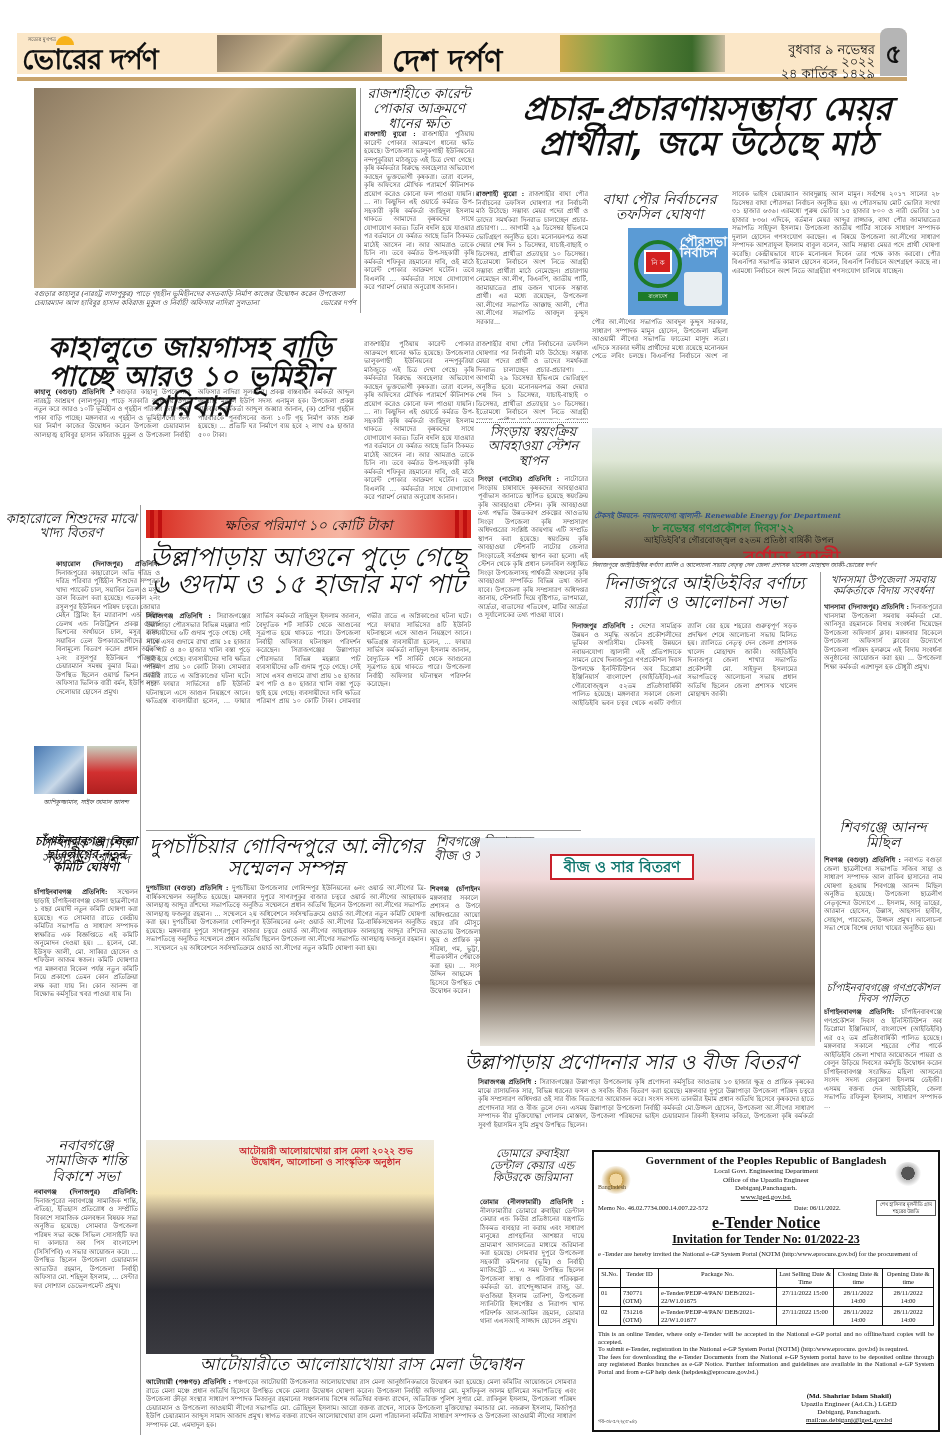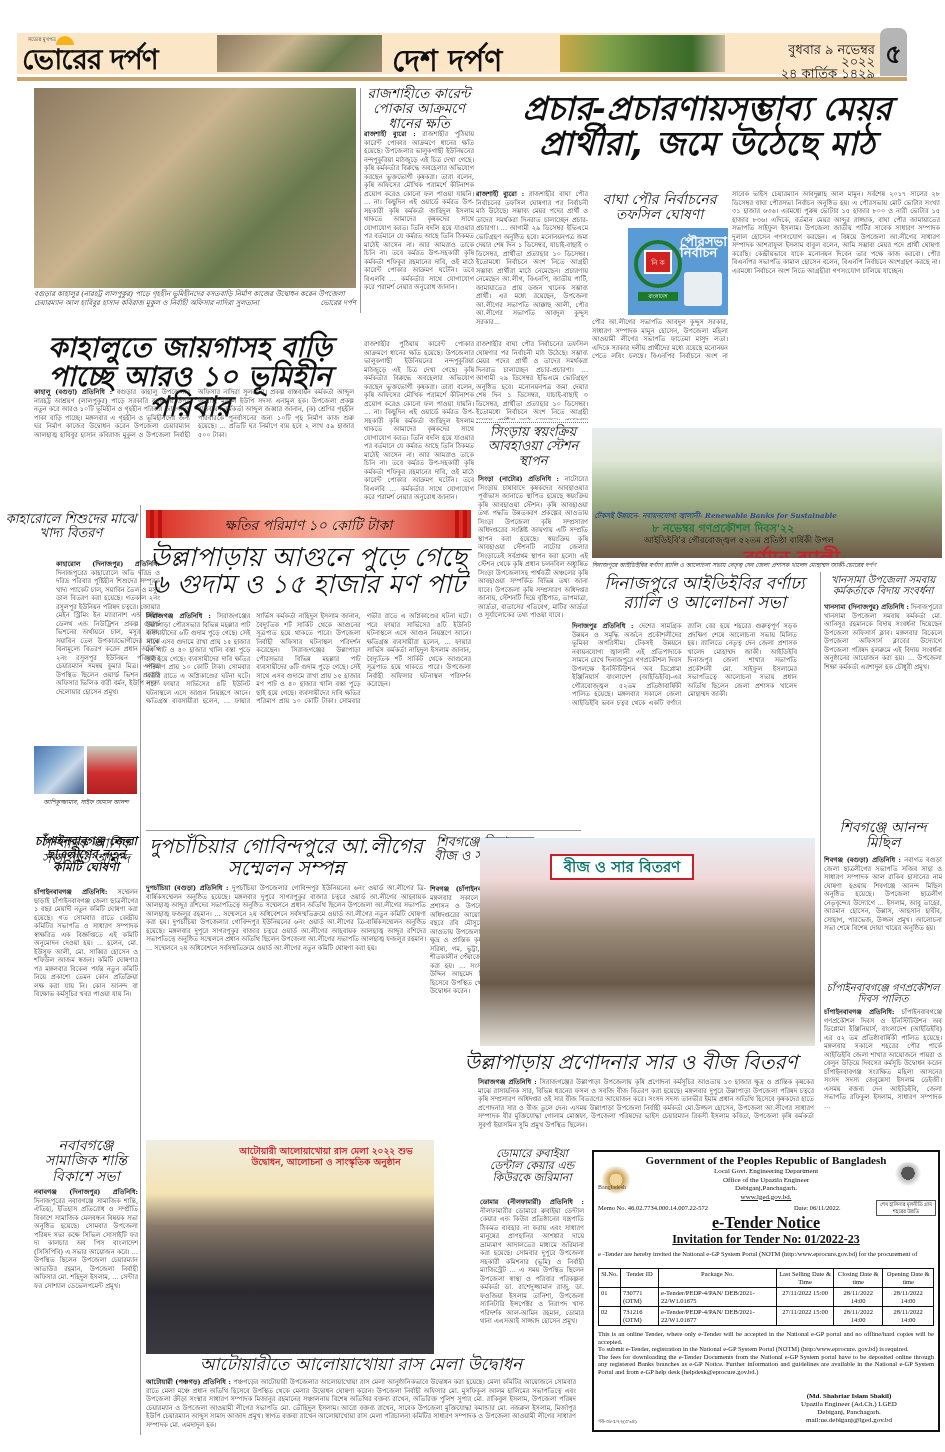--- a/index.html
+++ b/index.html
@@ -91,21 +91,21 @@
 <div class="abs body-text" style="left:364px;top:340px;width:110px;height:170px;">রাজশাহীর পুঠিয়ায় কারেন্ট পোকার আক্রমণে ধানের ক্ষতি হয়েছে। উপজেলার ভালুকগাছী ইউনিয়নের নন্দপুকুরিয়া মাঠজুড়ে এই চিত্র দেখা গেছে। কৃষি কর্মকর্তার বিরুদ্ধে অবহেলার অভিযোগ করছেন ভুক্তভোগী কৃষকরা। তারা বলেন, কৃষি অফিসের মৌখিক পরামর্শে কীটনাশক প্রয়োগ করেও কোনো ফল পাওয়া যায়নি। ... না। কিছুদিন এই ওয়ার্ডে কর্মরত উপ-সহকারী কৃষি কর্মকর্তা জাহিদুল ইসলাম থাকতে আমাদের কৃষকদের সাথে যোগাযোগ করত। তিনি বদলি হয়ে যাওয়ার পর বর্তমানে যে কর্মরত আছে তিনি ঠিকমত মাঠেই আসেন না। আর আমরাও তাকে চিনি না। তবে কর্মরত উপ-সহকারী কৃষি কর্মকর্তা শফিকুর রহমানের দাবি, ওই মাঠে কারেন্ট পোকার আক্রমণ ঘটেনি। তবে বিএলবি ... কর্মকর্তার সাথে যোগাযোগ করে পরামর্শ নেয়ার অনুরোধ জানান।</div>
 <div class="abs body-text" style="left:476px;top:340px;width:112px;height:80px;">রাজশাহীর বাঘা পৌর নির্বাচনের তফসিল ঘোষণার পর নির্বাচনী মাঠ উঠেছে। সম্ভাব্য মেয়র পদের প্রার্থী ও তাদের সমর্থকরা দিনরাত চালাচ্ছেন প্রচার-প্রচারণা। ... আগামী ২৯ ডিসেম্বর ইভিএমে ভোটগ্রহণ অনুষ্ঠিত হবে। মনোনয়নপত্র জমা দেয়ার শেষ দিন ১ ডিসেম্বর, যাচাই-বাছাই ৩ ডিসেম্বর, প্রার্থীতা প্রত্যাহার ১০ ডিসেম্বর। ইতোমধ্যে নির্বাচনে অংশ নিতে আগ্রহী সম্ভাব্য প্রার্থীরা মাঠে নেমেছেন। প্রচারণায় নেমেছেন আ.লীগ, বিএনপি, জাতীয় পার্টি, জামায়াতের প্রায় ডজন খানেক সম্ভাব্য প্রার্থী। এর মধ্যে রয়েছেন, উপজেলা আ.লীগের সভাপতি আক্কাছ আলী, পৌর আ.লীগের সভাপতি আবদুল কুদ্দুস সরকার...</div>
 <div class="abs dotted" style="left:476px;top:422px;width:112px;"></div>
 
 <div class="abs h-mid" style="left:478px;top:425px;width:110px;font-size:13px;">সিংড়ায় স্বয়ংক্রিয় আবহাওয়া স্টেশন স্থাপন</div>
 <div class="abs body-text" style="left:478px;top:475px;width:110px;height:360px;">
   <b>সিংড়া (নাটোর) প্রতিনিধি :</b> <span>নাটোরের সিংড়ায় চাষাবাদে কৃষকদের আবহাওয়ার পূর্বাভাস জানাতে স্থাপিত হয়েছে স্বয়ংক্রিয় কৃষি আবহাওয়া স্টেশন। কৃষি আবহাওয়া তথ্য পদ্ধতি উন্নতকরণ প্রকল্পের আওতায় সিংড়া উপজেলা কৃষি সম্প্রসারণ অধিদপ্তরের সংশ্লিষ্ট জায়গায় এটি সম্প্রতি স্থাপন করা হয়েছে। স্বয়ংক্রিয় কৃষি আবহাওয়া স্টেশনটি নাটোর জেলার সিংড়াতেই সর্বপ্রথম স্থাপন করা হলো। এই স্টেশন থেকে কৃষি প্রধান চলনবিল অধ্যুষিত সিংড়া উপজেলাসহ পার্শ্ববর্তী অঞ্চলের কৃষি আবহাওয়া সম্পর্কিত বিভিন্ন তথ্য জানা যাবে। উপজেলা কৃষি সম্প্রসারণ অধিদপ্তর জানায়, স্টেশনটি দিয়ে বৃষ্টিপাত, তাপমাত্রা, আর্দ্রতা, বাতাসের গতিবেগ, মাটির আর্দ্রতা ও সূর্যালোকের তথ্য পাওয়া যাবে।</span>
 </div>
 
 <div class="abs photo crowd" style="left:592px;top:428px;width:350px;height:130px;">
-  <div class="abs" style="left:2px;top:82px;width:346px;font-size:7px;color:#2b4b8a;font-style:italic;font-weight:bold;white-space:nowrap;overflow:hidden;">টেকসই উন্নয়নে- নবায়নযোগ্য জ্বালানী- Renewable Banks for Sustainable</div>
+  <div class="abs" style="left:2px;top:82px;width:346px;font-size:7px;color:#2b4b8a;font-style:italic;font-weight:bold;white-space:nowrap;overflow:hidden;">টেকসই উন্নয়নে- নবায়নযোগ্য জ্বালানী- Renewable Energy for Department</div>
   <div class="abs" style="left:60px;top:92px;width:290px;font-size:11px;color:#1a7a3a;font-weight:bold;white-space:nowrap;overflow:hidden;">৮ নভেম্বর গণপ্রকৌশল দিবস'২২</div>
   <div class="abs" style="left:52px;top:106px;width:298px;font-size:8.5px;color:#111;white-space:nowrap;overflow:hidden;">আইডিইবি'র গৌরবোজ্জ্বল ৫২তম প্রতিষ্ঠা বার্ষিকী উপল</div>
   <div class="abs" style="left:70px;top:116px;width:260px;height:14px;overflow:hidden;font-size:20px;color:#c8202a;font-weight:bold;text-align:center;line-height:28px;">বর্ণাঢ্য র‍্যালী</div>
 </div>
 <div class="abs caption" style="left:592px;top:560px;width:350px;font-size:6px;white-space:nowrap;overflow:hidden;">দিনাজপুরে আইডিইবির বর্ণাঢ্য র‍্যালি ও আলোচনা সভায় নেতৃত্ব দেন জেলা প্রশাসক খালেদ মোহাম্মদ জাকী-ভোরের দর্পণ</div>
 <div class="abs h-mid" style="left:592px;top:574px;width:225px;font-size:17px;">দিনাজপুরে আইডিইবির বর্ণাঢ্য র‍্যালি ও আলোচনা সভা</div>
 <div class="abs body-text" style="left:572px;top:622px;width:225px;height:195px;column-count:2;column-gap:6px;">
   <b>দিনাজপুর প্রতিনিধি :</b> <span>দেশের সামগ্রিক উন্নয়ন ও সমৃদ্ধি অর্জনে প্রকৌশলীদের ভূমিকা অপরিসীম। টেকসই উন্নয়নে নবায়নযোগ্য জ্বালানী এই প্রতিপাদ্যকে সামনে রেখে দিনাজপুরে গণপ্রকৌশল দিবস উপলক্ষে ইনস্টিটিউশন অব ডিপ্লোমা ইঞ্জিনিয়ার্স বাংলাদেশ (আইডিইবি)-এর গৌরবোজ্জ্বল ৫২তম প্রতিষ্ঠাবার্ষিকী পালিত হয়েছে। মঙ্গলবার সকালে জেলা আইডিইবি ভবন চত্বর থেকে একটি বর্ণাঢ্য র‍্যালি বের হয়ে শহরের গুরুত্বপূর্ণ সড়ক প্রদক্ষিণ শেষে আলোচনা সভায় মিলিত হয়। র‍্যালিতে নেতৃত্ব দেন জেলা প্রশাসক খালেদ মোহাম্মদ জাকী। আইডিইবি দিনাজপুর জেলা শাখার সভাপতি প্রকৌশলী মো. সাইফুল ইসলামের সভাপতিত্বে আলোচনা সভায় প্রধান অতিথি ছিলেন জেলা প্রশাসক খালেদ মোহাম্মদ জাকী।</span>
 </div>
 
@@ -240,16 +240,16 @@
   </div>
   <div class="abs" style="left:4px;top:178px;width:336px;font-size:6.5px;line-height:7.6px;text-align:justify;">
     <div>This is an online Tender, where only e-Tender will be accepted in the National e-GP portal and no offline/hard copies will be accepted.</div>
     <div>To submit e-Tender, registration in the National e-GP System Portal (NOTM) (http:/www.eprocure. gov.bd) is required.</div>
     <div>The fees for downloading the e-Tender Documents from the National e-GP System portal have to be deposited online through any registered Banks branches as e-GP Notice. Further information and guidelines are available in the National e-GP System Portal and from e-GP help desk (helpdesk@eprocure.gov.bd.)</div>
   </div>
   <div class="abs" style="left:170px;top:240px;width:170px;text-align:center;font-size:7px;line-height:8px;">
     <div style="font-weight:bold">(Md. Shahriar Islam Shakil)</div>
     <div>Upazila Engineer (Ad.Ch.) LGED</div>
     <div>Debiganj, Panchagarh.</div>
-    <div style="">mail:ue.debiganj@lged.gov.bd</div>
+    <div style="text-decoration:underline">mail:ue.debiganj@lged.gov.bd</div>
   </div>
   <div class="abs" style="left:4px;top:266px;font-size:5px;">গব-৩৮৫/২২(৫'x৪)</div>
 </div>
 
 </body></html>

